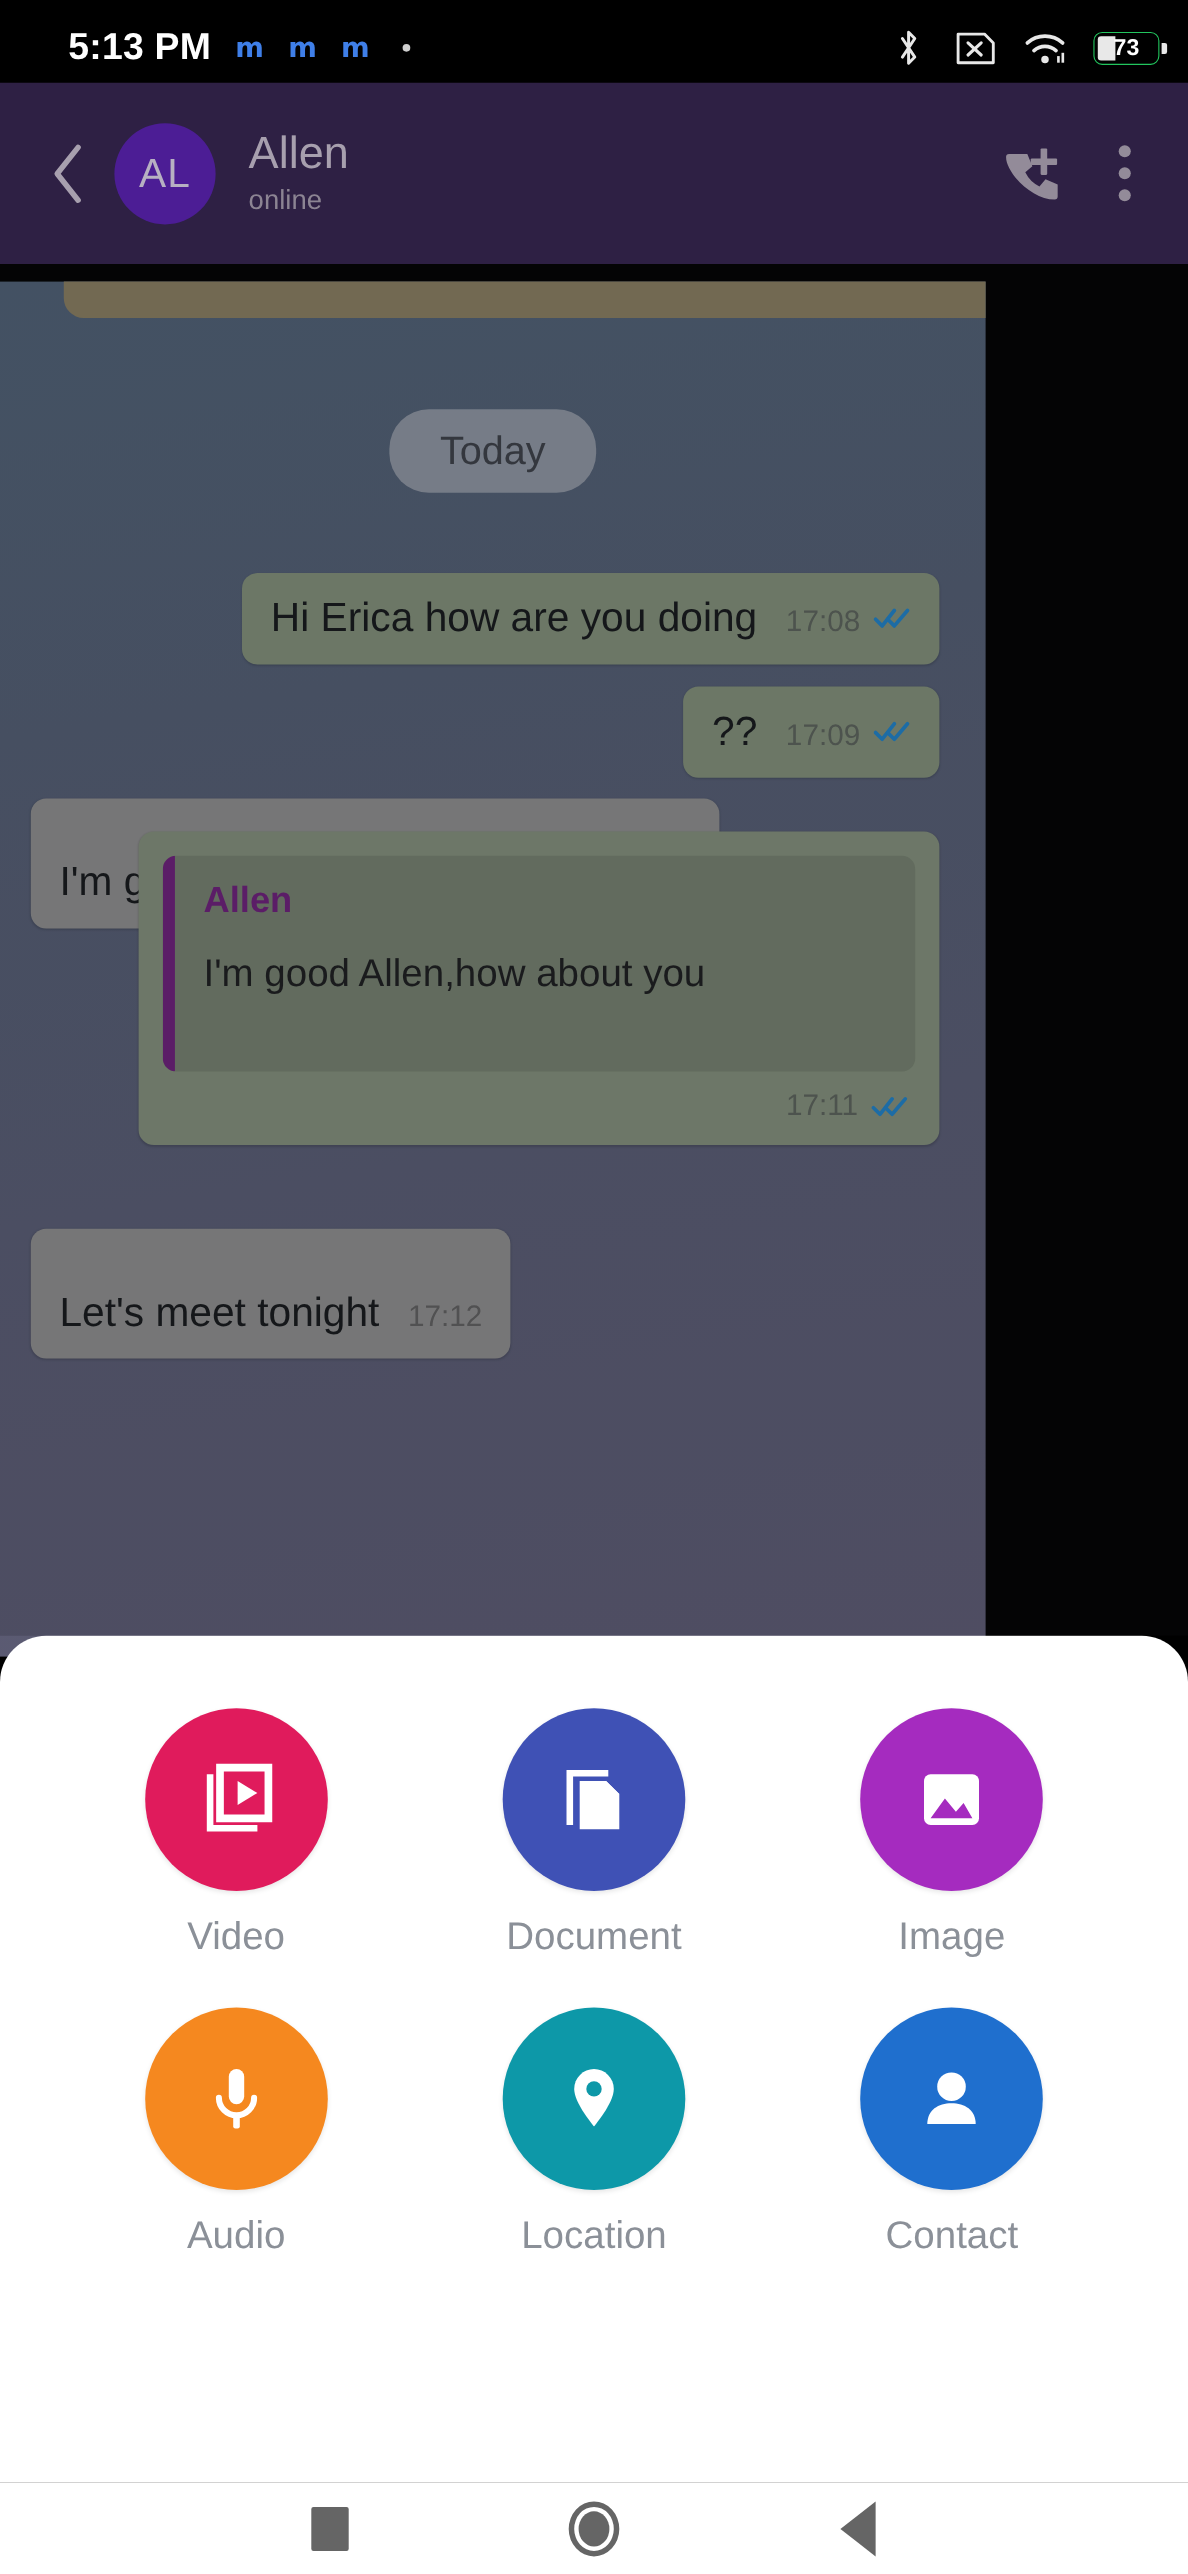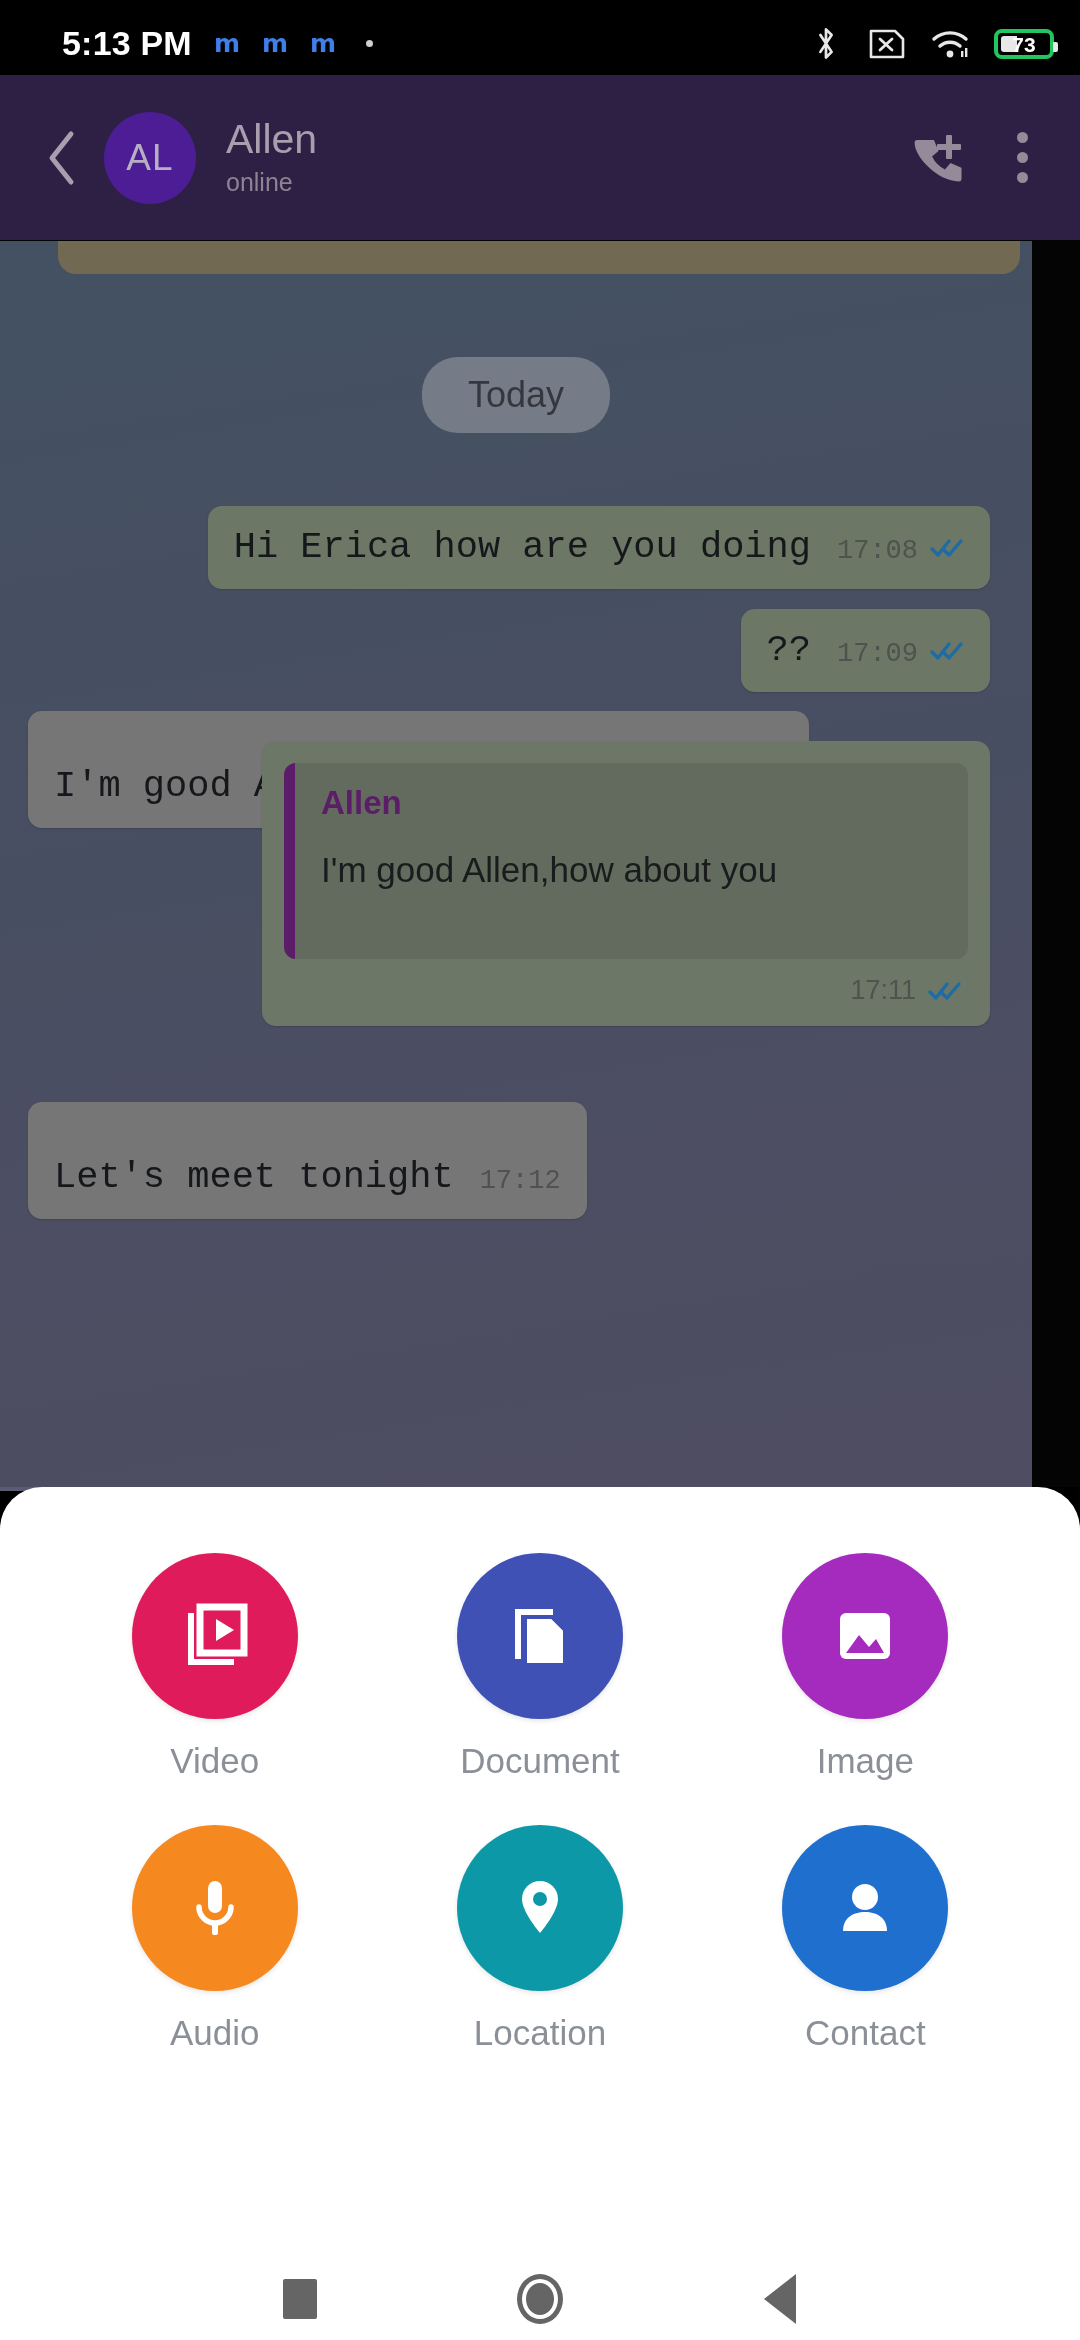--- a/index.html
+++ b/index.html
@@ -33,22 +33,22 @@
   .mini-m {
     color: #3f7fe8; font-size: 25px; font-weight: bold;
     line-height: 1; font-family: "DejaVu Sans", sans-serif;
   }
   .dot-small { width: 7px; height: 7px; border-radius: 50%; background: #cfcfcf; margin-left: 8px; }
   .status-spacer { flex: 1; }
   .status-right-icons { display: flex; align-items: center; gap: 24px; }
   .batt {
     position: relative;
     width: 60px; height: 30px;
-    border: 4px solid #22c55e; border-radius: 8px;
-    display: flex; align-items: flex-start; justify-content: center;
+    border: 1px solid #22c55e; border-radius: 8px;
+    display: flex; align-items: center; justify-content: center;
   }
   .batt::after {
     content: ""; position: absolute; right: -8px; top: 9px;
     width: 5px; height: 10px; background: #e8e8e8; border-radius: 0 2px 2px 0;
   }
   .batt-fill {
     position: absolute; left: 3px; top: 3px; bottom: 3px;
     width: 16px; background: #e8e8e8; border-radius: 3px 0 0 3px;
   }
   .batt-num { position: relative; color: #ffffff; font-size: 21px; font-weight: bold; z-index: 2; }
@@ -76,22 +76,22 @@
   .title-block { margin-left: 30px; display: flex; flex-direction: column; justify-content: center; }
   .contact-name { color: #a79fae; font-size: 41px; line-height: 1.15; }
   .contact-status { color: #8c8493; font-size: 25px; line-height: 1.25; margin-top: 4px; }
   .bar-spacer { flex: 1; }
   .bar-icon { width: 62px; height: 62px; display: flex; align-items: center; justify-content: center; flex: none; }
   .kebab { width: 48px; height: 62px; display: flex; flex-direction: column; align-items: center; justify-content: center; gap: 9px; margin-left: 30px; flex: none; }
   .kebab i { width: 11px; height: 11px; border-radius: 50%; background: #938b99; display: block; }
 
   
   .chat-area {
-    position: absolute; top: 241px; left: 0;
-    width: 1032px; height: 1250px;
+    position: absolute; top: 256px; left: 0;
+    width: 896px; height: 1250px;
     background: linear-gradient(171deg, #4e5f73 0%, #515c71 30%, #575b72 62%, #5c5a72 100%);
     overflow: hidden;
   }
   .chat-inner { position: relative; width: 100%; height: 100%; }
 
   .bubble-cut {
     position: absolute; top: -27px; left: 58px;
     width: 962px; height: 60px;
     background: #877c5e;
     border-radius: 18px;
@@ -109,21 +109,20 @@
   .row { position: absolute; display: flex; }
   .row.out { justify-content: flex-end; right: 42px; }
   .row.in { left: 28px; }
 
   .bubble {
     border-radius: 14px;
     padding: 20px 26px;
     display: flex; align-items: flex-end; gap: 26px;
     max-width: 940px;
     box-shadow: 0 1px 2px rgba(0,0,0,.16);
-    font-family: Liberation Mono, monospace;
   }
   .bubble.out { background: #7f8d77; }
   .bubble.in  { background: #8c8c8c; }
   .bubble .msg { color: #15181a; font-size: 37px; line-height: 1.15; white-space: nowrap; }
   .meta { display: flex; align-items: flex-start; gap: 12px; padding-bottom: 3px; flex: none; }
   .meta .time { color: #5a6159; font-size: 27px; }
   .bubble.in .meta .time { color: #5e5e5e; margin-top: 44px; }
 
   
   .reply-bubble {

